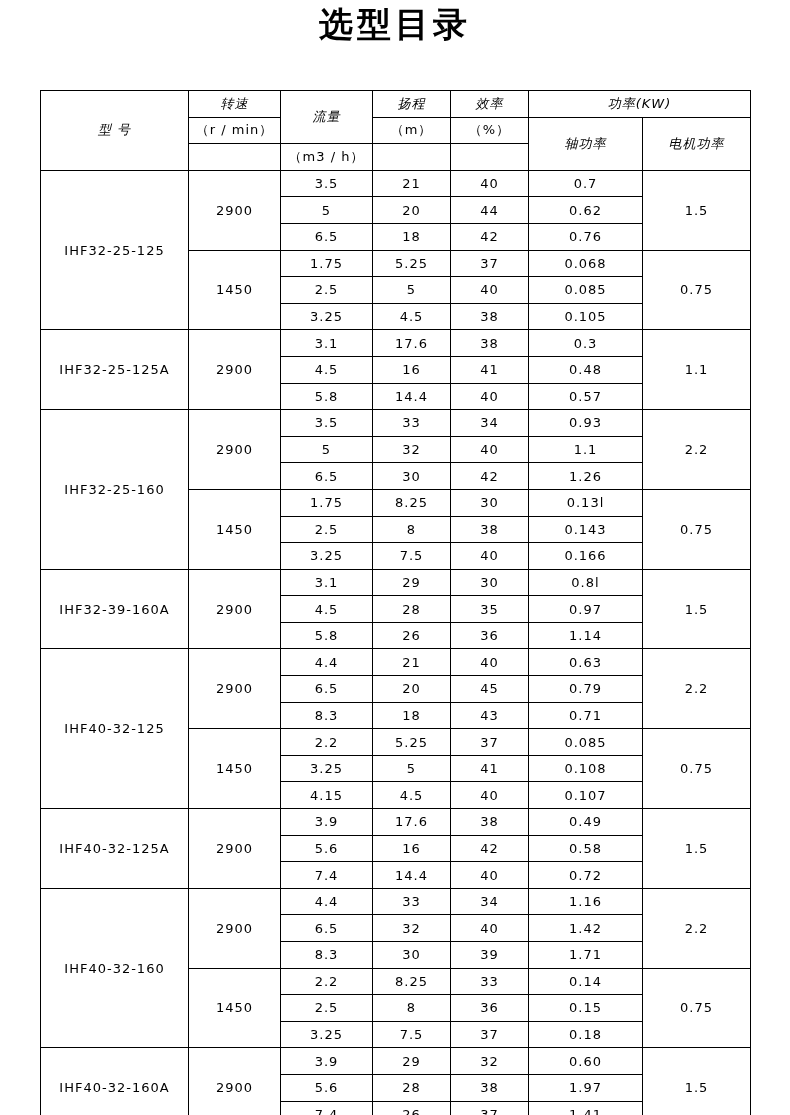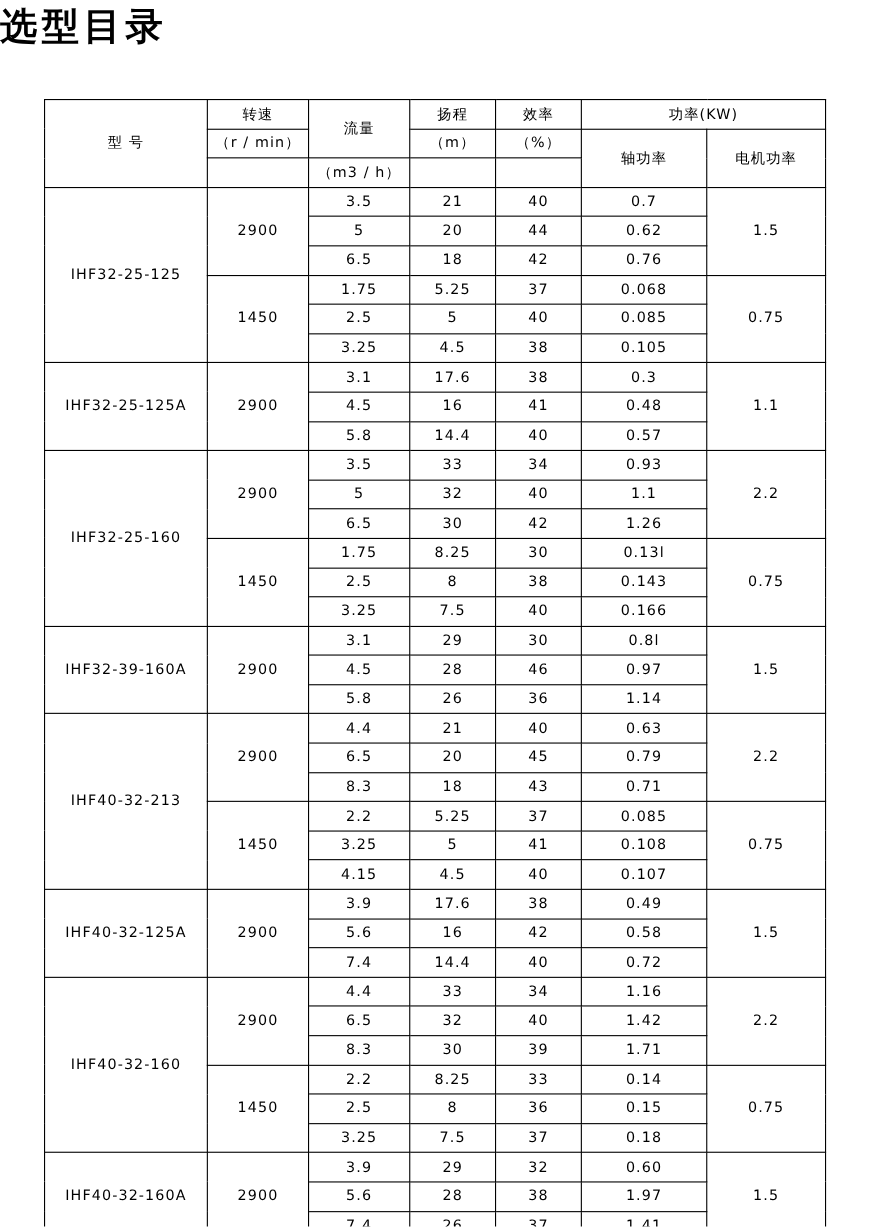--- a/index.html
+++ b/index.html
@@ -14,20 +14,21 @@
     color: #000000;
     overflow: hidden;
   }
   .page {
     position: relative;
     width: 790px;
     height: 1115px;
     box-sizing: border-box;
   }
   .title {
+    text-align: center;
     font-size: 34px;
     font-weight: bold;
     letter-spacing: 4px;
     color: #000;
     padding-top: 2px;
     padding-bottom: 0;
     line-height: 44px;
     font-family: "DejaVu Sans", sans-serif;
   }
   .table-wrap {
@@ -68,20 +69,21 @@
     font-size: 13px;
     letter-spacing: 1.2px;
     font-family: "DejaVu Sans Mono", monospace;
   }
   .sub {
     font-size: 11.5px;
   }
   .cn {
     font-family: "DejaVu Sans", sans-serif;
     letter-spacing: 2px;
+    font-style: italic;
   }
 </style>
 </head>
 <body>
 
 <div class="page">
 
   <div class="title">选型目录</div>
 
   <div class="table-wrap">
@@ -225,31 +227,31 @@
             <td rowspan="3">2900</td>
             <td>3.1</td>
             <td>29</td>
             <td>30</td>
             <td>0.8l</td>
             <td rowspan="3">1.5</td>
           </tr>
           <tr>
             <td>4.5</td>
             <td>28</td>
-            <td>46</td>
+            <td>35</td>
             <td>0.97</td>
           </tr>
           <tr>
             <td>5.8</td>
             <td>26</td>
             <td>36</td>
             <td>1.14</td>
           </tr>
           <tr>
-            <td rowspan="6" class="model-cell">IHF40-32-213</td>
+            <td rowspan="6" class="model-cell">IHF40-32-125</td>
             <td rowspan="3">2900</td>
             <td>4.4</td>
             <td>21</td>
             <td>40</td>
             <td>0.63</td>
             <td rowspan="3">2.2</td>
           </tr>
           <tr>
             <td>6.5</td>
             <td>20</td>

